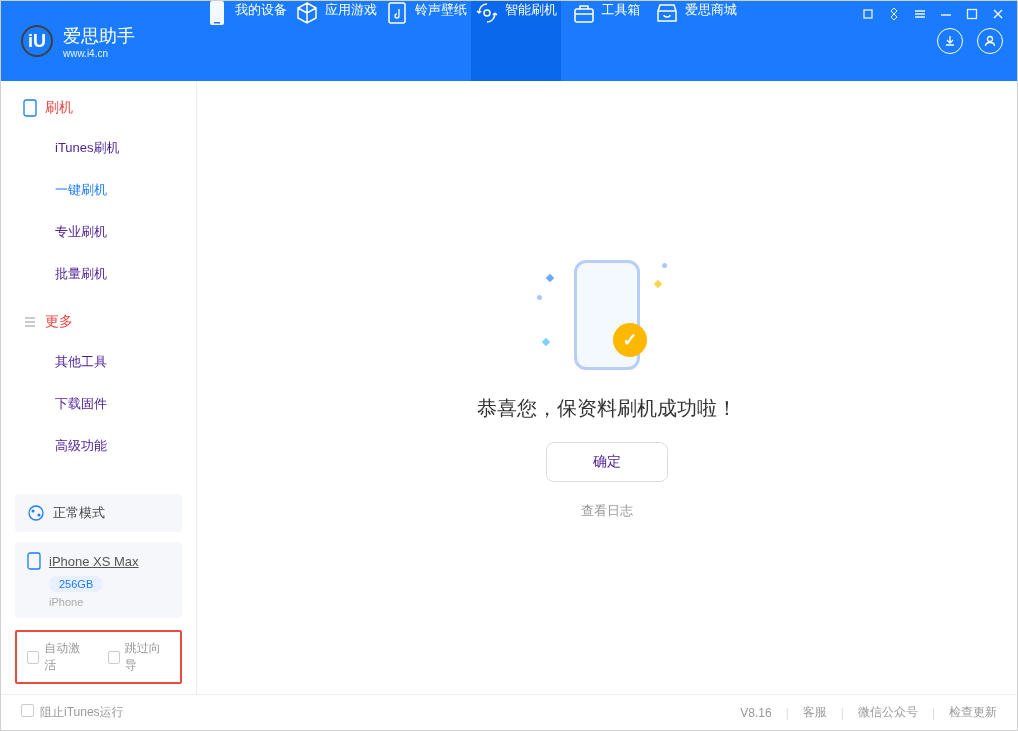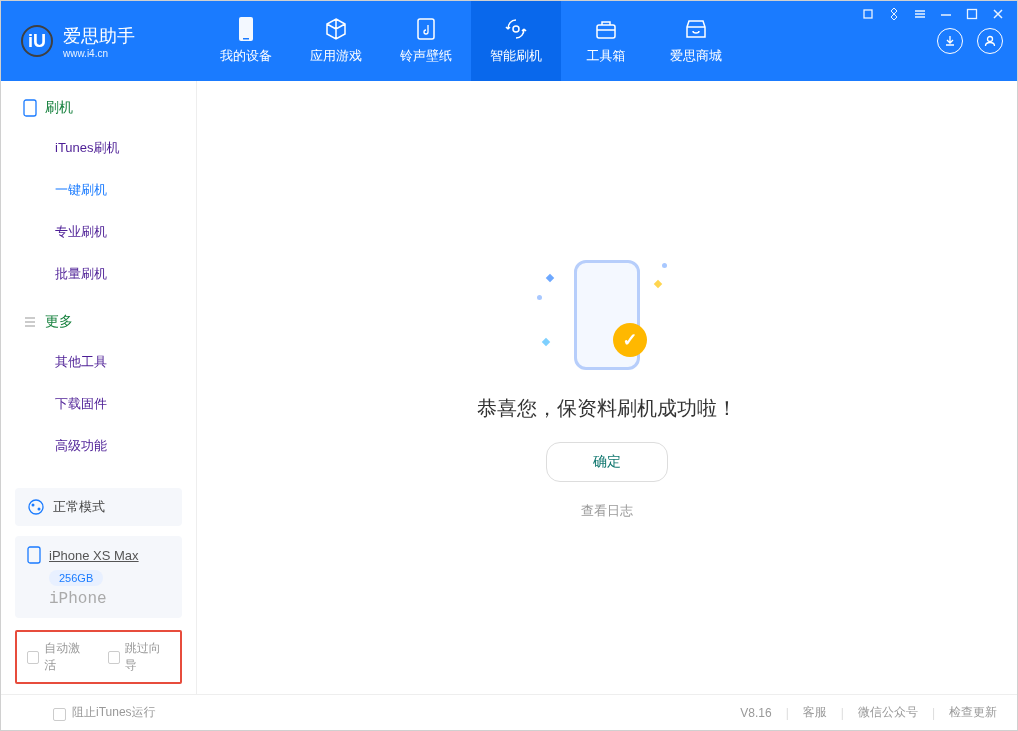--- a/index.html
+++ b/index.html
@@ -5,65 +5,65 @@
 * { margin: 0; padding: 0; box-sizing: border-box; font-family: "Microsoft YaHei", sans-serif; }
 body { background: #fff; width: 1018px; height: 731px; overflow: hidden; display: flex; flex-direction: column; border: 1px solid #d0d0d0; }
 
 .header { background: #1a7bff; height: 80px; display: flex; align-items: center; color: #fff; }
 .logo-area { display: flex; align-items: center; padding: 0 20px; width: 200px; }
 .logo-icon { width: 32px; height: 32px; border: 2px solid #404040; border-radius: 50%; display: flex; align-items: center; justify-content: center; font-weight: bold; font-size: 18px; margin-right: 10px; }
 .logo-text { font-size: 18px; font-weight: 500; }
 .logo-url { font-size: 10px; opacity: 0.9; }
 
 .nav-tabs { display: flex; height: 80px; }
-.nav-tab { width: 90px; display: flex; flex-direction: column; align-items: center; justify-content: center; cursor: pointer; font-size: 13px; gap: 6px; }
+.nav-tab { width: 90px; display: flex; flex-direction: row; align-items: flex-start; justify-content: center; cursor: pointer; font-size: 13px; gap: 6px; }
 .nav-tab.active { background: #0968ec; }
 .nav-tab-icon { width: 24px; height: 24px; display: flex; align-items: center; justify-content: center; }
 
 .header-right { margin-left: auto; display: flex; align-items: center; gap: 14px; padding-right: 14px; }
 .header-circle { width: 26px; height: 26px; border: 1.5px solid #fff; border-radius: 50%; display: flex; align-items: center; justify-content: center; cursor: pointer; font-size: 14px; }
 .window-controls { display: flex; gap: 10px; position: absolute; top: 6px; right: 12px; }
 .window-ctrl { width: 16px; height: 16px; cursor: pointer; opacity: 0.9; display: flex; align-items: center; justify-content: center; }
 
 .body-area { display: flex; flex: 1; overflow: hidden; }
 
 .sidebar { width: 196px; border-right: 1px solid #eee; display: flex; flex-direction: column; font-size: 14px; color: #333; }
-.side-section-title { display: flex; align-items: center; gap: 8px; padding: 18px 0 10px 22px; color: #15803d; font-size: 14px; }
+.side-section-title { display: flex; align-items: center; gap: 8px; padding: 18px 0 10px 22px; color: #ef4444; font-size: 14px; }
 .side-item { padding: 12px 0 12px 54px; cursor: pointer; color: #4c1d95; font-size: 13px; }
 .side-item.active { color: #1a7bff; }
 
 .side-bottom { margin-top: auto; padding: 10px 14px; }
 .mode-card { background: #f5f7fb; border-radius: 4px; padding: 10px 12px; display: flex; align-items: center; gap: 8px; font-size: 13px; color: #444; margin-bottom: 10px; }
 .device-card { background: #f5f7fb; border-radius: 4px; padding: 10px 12px; }
 .device-name { display: flex; align-items: center; gap: 8px; font-size: 13px; color: #555; font-weight: 500; text-decoration: underline; }
 .device-storage { display: inline-block; margin: 6px 0 0 22px; background: #e8f0ff; color: #1a7bff; font-size: 11px; padding: 2px 10px; border-radius: 10px; }
-.device-type { font-size: 16px; color: #aaa; margin: 4px 0 0 22px; font-family: Liberation Mono, monospace; }
+.device-type { font-size: 11px; color: #aaa; margin: 4px 0 0 22px; }
 
 .checkbox-bar { border: 2px solid #e74c3c; border-radius: 2px; padding: 8px 10px; display: flex; gap: 18px; font-size: 12px; color: #999; margin-top: 12px; }
 .cb { display: flex; align-items: center; gap: 5px; cursor: pointer; }
 .cb-box { width: 13px; height: 13px; border: 1px solid #ccc; border-radius: 2px; }
 
 .main { flex: 1; display: flex; flex-direction: column; align-items: center; justify-content: center; gap: 20px; }
 .phone-illustration { position: relative; width: 180px; height: 120px; display: flex; align-items: center; justify-content: center; }
 .phone-body { width: 66px; height: 110px; border: 3px solid #b7cefb; border-radius: 12px; background: #f4f8ff; position: relative; }
 .check-badge { position: absolute; right: 50px; bottom: 18px; width: 34px; height: 34px; background: #ffb800; border-radius: 50%; display: flex; align-items: center; justify-content: center; color: #fff; font-size: 18px; font-weight: bold; }
 .sparkle { position: absolute; width: 6px; height: 6px; background: #6da8ff; transform: rotate(45deg); }
 .sparkle.s1 { top: 20px; left: 30px; }
 .sparkle.s2 { right: 36px; top: 26px; background: #ffd54f; }
 .sparkle.s3 { left: 26px; bottom: 30px; background: #7ed0ff; }
 .dot { position: absolute; width: 5px; height: 5px; border-radius: 50%; background: #a8c8ff; }
 .dot.d1 { top: 40px; left: 20px; }
 .dot.d2 { right: 30px; top: 8px; }
 
 .success-title { font-size: 20px; color: #333; font-weight: 400; }
-.ok-btn { padding: 10px 46px; border: 1px solid #ddd; background: #fff; font-size: 14px; color: #0f766e; cursor: pointer; border-radius: 14px; }
+.ok-btn { padding: 10px 46px; border: 1px solid #ddd; background: #fff; font-size: 14px; color: #4c1d95; cursor: pointer; border-radius: 8px; }
 .log-link { font-size: 13px; color: #999; cursor: pointer; }
 
 .footer { height: 36px; border-top: 1px solid #eee; display: flex; align-items: center; padding: 0 20px; font-size: 12px; color: #999; }
-.footer-left { display: flex; align-items: flex-end; gap: 6px; cursor: pointer; margin-left: 32px; }
+.footer-left { display: flex; align-items: flex-start; gap: 6px; cursor: pointer; }
 .footer-right { margin-left: auto; display: flex; align-items: center; gap: 14px; }
 .footer-link { cursor: pointer; }
 .divider { color: #ddd; }
 
 svg { display: block; }
 </style>
 </head>
 <body>
 
 <div class="header">

